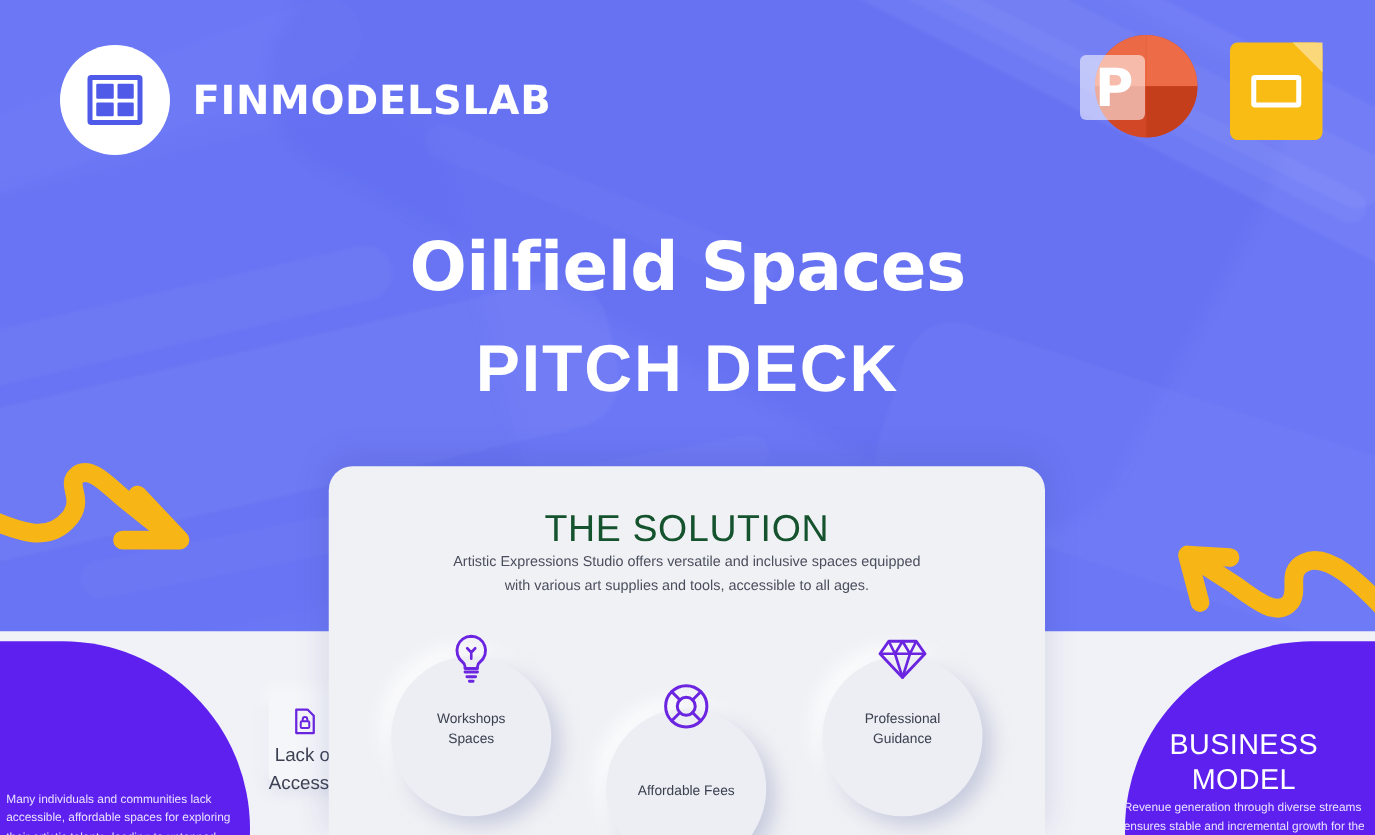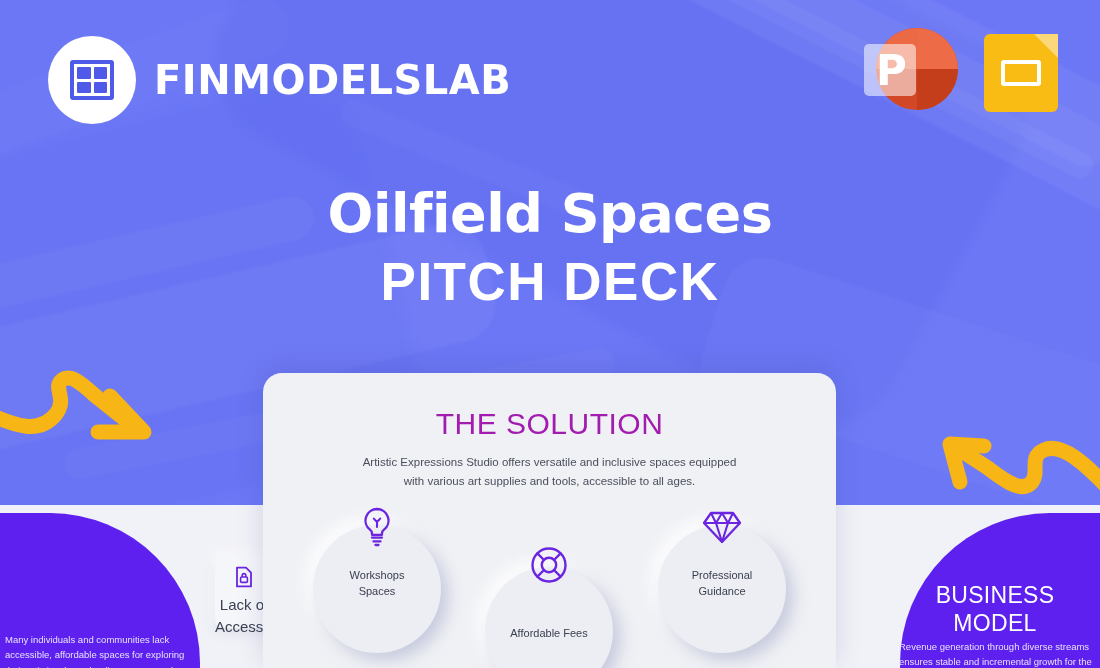--- a/index.html
+++ b/index.html
@@ -34,21 +34,21 @@
   .logo-wrap{ position:absolute; left:48px; top:36px; display:flex; align-items:center; gap:18px; }
   .logo-mark{
     width:88px; height:88px; border-radius:50%; background:#fff;
     display:flex; align-items:center; justify-content:center;
   }
   .logo-grid{ width:44px; height:40px; border:4px solid #4f5ae8; border-radius:3px;
      display:grid; grid-template-columns:1fr 1fr; grid-template-rows:1fr 1fr; gap:3px; padding:3px; }
   .logo-grid i{ background:#4f5ae8; border-radius:1px; display:block; }
   .logo-text{ display:flex; flex-direction:column; }
   .logo-title{
-    color:#fff; font-weight:bold; font-size:40px; letter-spacing:.5px; line-height:1;
+    color:#fff; font-weight:bold; font-size:32px; letter-spacing:.5px; line-height:1;
     font-family:"DejaVu Sans", sans-serif;
   }
   .logo-sub{
     color:#fff; font-size:20px; letter-spacing:9px; margin-top:7px; padding-left:3px;
     font-family:"Liberation Sans", sans-serif; font-weight:300;
   }
 
   
   .fmt-icons{ position:absolute; right:42px; top:22px; display:flex; align-items:center; gap:26px; }
   .ppt-icon{ position:relative; width:94px; height:94px; }
@@ -66,21 +66,21 @@
      border-radius:6px; }
   .slides-fold{ position:absolute; right:0; top:10px; width:0; height:0;
      border-left:24px solid transparent; border-top:24px solid #fbd87a; }
   .slides-screen{ position:absolute; left:17px; top:36px; width:40px; height:26px;
      border:4px solid #fff; border-radius:3px; }
 
   
   .hero{ position:absolute; left:0; right:0; top:186px; text-align:center; color:#fff; }
   .hero-l1{ font-size:54px; font-weight:bold; letter-spacing:-.5px; line-height:1.05;
      font-family:"DejaVu Sans", sans-serif; }
-  .hero-l2{ font-size:53px; font-weight:bold; letter-spacing:1.5px; margin-top:8px;
+  .hero-l2{ font-size:53px; font-weight:bold; letter-spacing:1.5px; margin-top:22px;
      font-family:"Liberation Sans", sans-serif; }
 
   
   .arrow-left{ position:absolute; left:-12px; top:352px; width:190px; height:110px; }
   .arrow-right{ position:absolute; right:-6px; top:424px; width:180px; height:110px; }
 
   
   .strip{ position:absolute; left:0; right:0; bottom:0; height:163px; }
   .slide{ position:absolute; bottom:0; background:#f1f2f7; overflow:hidden; }
   .slide.left{ left:0; width:420px; height:163px; }
@@ -104,22 +104,22 @@
   .wk-label{ position:absolute; color:#2d3342; font-size:10px; font-weight:bold;
      font-family:"Liberation Sans", sans-serif; }
 
   
   .sol-card{
     position:absolute; left:263px; top:373px; width:573px; height:295px;
     background:#f0f1f5; border-radius:19px 19px 0 0;
     box-shadow:0 -6px 26px rgba(60,70,150,.18); overflow:hidden;
   }
   .sol-title{ position:absolute; left:0; right:0; top:34px; text-align:center;
-     color:#a21caf; font-size:30px; letter-spacing:.5px; font-family:"Liberation Sans", sans-serif; }
-  .sol-desc{ position:absolute; left:96px; right:96px; top:80px; text-align:center;
+     color:#14532d; font-size:30px; letter-spacing:.5px; font-family:"Liberation Sans", sans-serif; }
+  .sol-desc{ position:absolute; left:96px; right:96px; top:68px; text-align:center;
      color:#4a4f5d; font-size:11.5px; line-height:1.68; font-family:"Liberation Sans", sans-serif; }
 
   .nbubble{ position:absolute; border-radius:50%; background:#eceef3;
      box-shadow: 7px 7px 16px rgba(163,170,200,.55), -7px -7px 16px rgba(255,255,255,.95); }
   .b-left { left:50px;  top:152px; width:128px; height:128px; }
   .b-mid  { left:222px; top:194px; width:128px; height:128px; }
   .b-right{ left:395px; top:152px; width:128px; height:128px; }
 
   .bub-ico{ position:absolute; }
   .bub-label{ position:absolute; text-align:center; color:#3b4050; font-size:11px; line-height:1.42;

